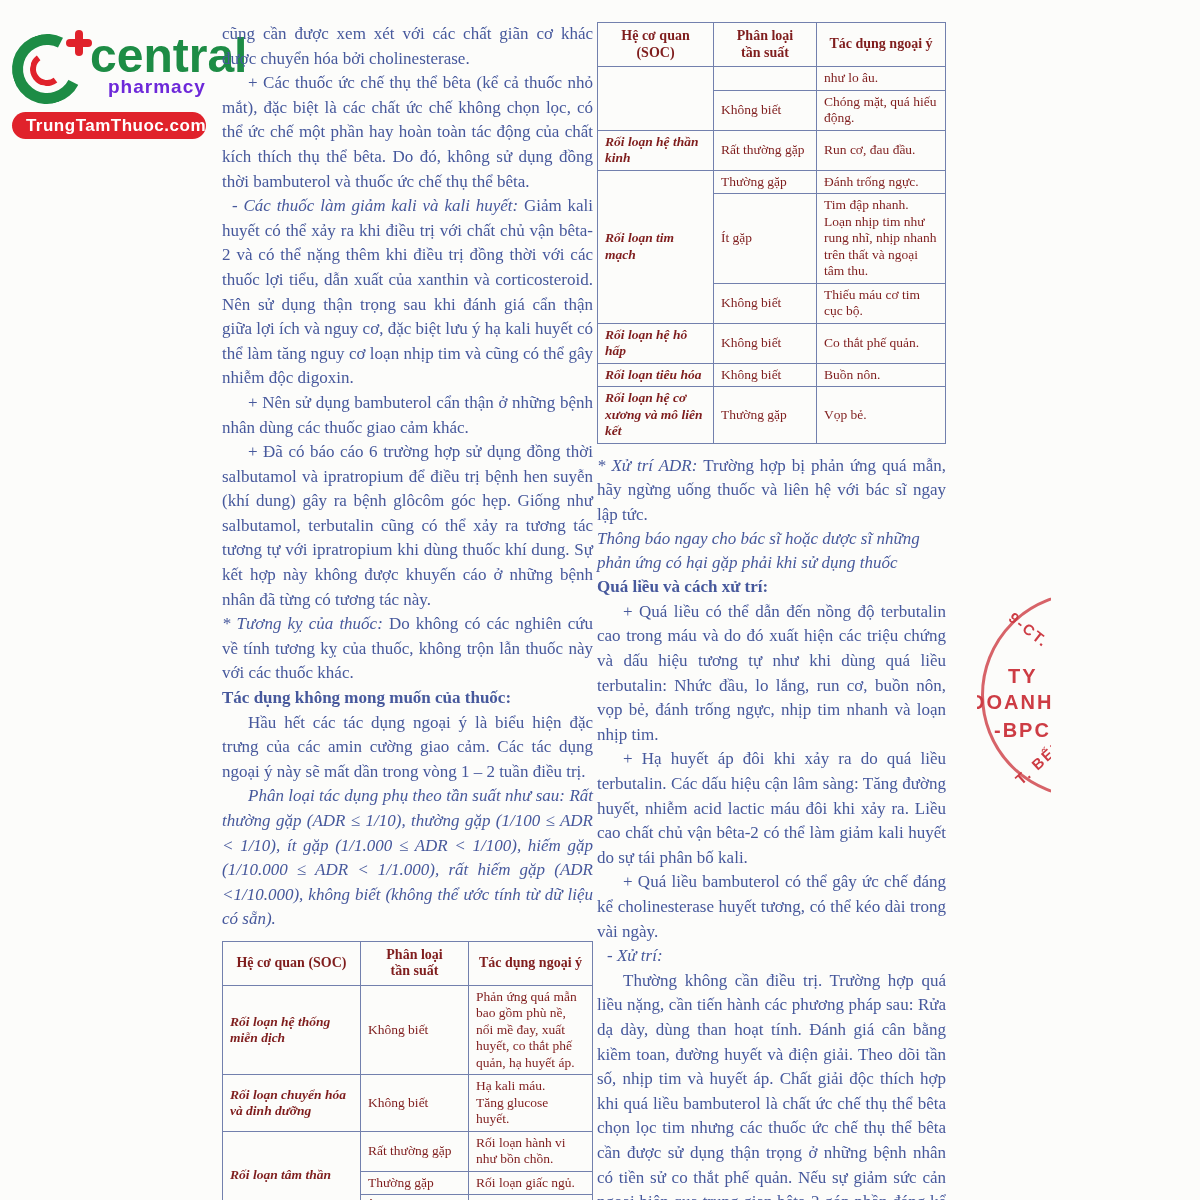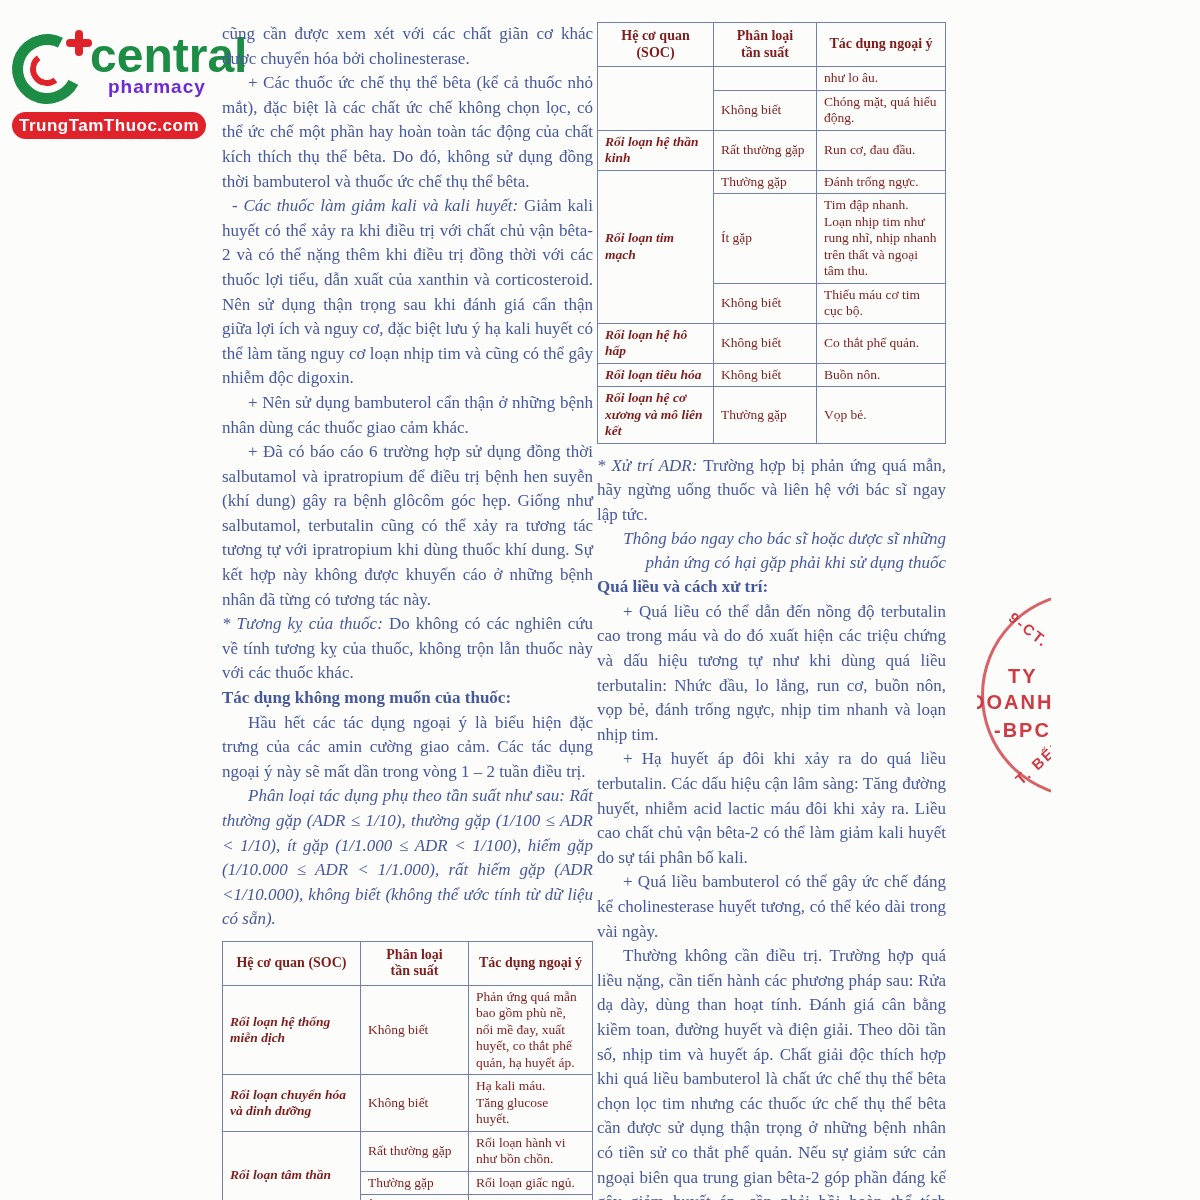--- a/index.html
+++ b/index.html
@@ -10,31 +10,31 @@
   .c-outer{position:absolute;left:2px;top:4px;width:48px;height:48px;border:11px solid #1d8c45;
            border-radius:50%;border-right-color:transparent;transform:rotate(-18deg);}
   .c-inner{position:absolute;left:20px;top:22px;width:22px;height:22px;border:6px solid #e0222b;
            border-radius:50%;border-right-color:transparent;border-top-color:transparent;transform:rotate(8deg);}
   .plus{position:absolute;left:56px;top:0;width:26px;height:26px;}
   .plus:before{content:"";position:absolute;left:9px;top:0;width:8px;height:26px;background:#e0222b;border-radius:4px;}
   .plus:after{content:"";position:absolute;left:0;top:9px;width:26px;height:8px;background:#e0222b;border-radius:4px;}
   .brand-name{position:absolute;left:80px;top:-2px;font-size:48px;font-weight:bold;color:#1d8c45;letter-spacing:0;}
   .brand-sub{position:absolute;left:98px;top:46px;font-size:19px;font-weight:bold;color:#6d28d9;letter-spacing:1px;}
   .site-pill{position:absolute;left:2px;top:82px;width:194px;height:27px;background:#e0222b;border-radius:14px;
-             color:#fff;font-size:17px;font-weight:bold;text-align:center;line-height:27px;letter-spacing:.5px;}
+             color:#fff;font-size:17px;font-weight:bold;text-align:right;line-height:27px;letter-spacing:.5px;}
   
   .doc{color:#46589c;font-size:17px;line-height:24.6px;text-align:justify;}
   .col-left{position:absolute;left:222px;top:22px;width:371px;}
   .col-right{position:absolute;left:597px;top:22px;width:349px;}
   .doc p{margin:0;}
   .ind{text-indent:26px;}
   .ind-sm{text-indent:10px;}
   .it{font-style:italic;}
   .bold-head{font-weight:bold;margin-top:5px;}
-  .center-it{font-style:italic;text-align:right;line-height:24px;margin-top:2px;}
+  .center-it{font-style:italic;text-align:left;line-height:24px;margin-top:2px;}
   
   table.adr{border-collapse:collapse;width:100%;margin-top:9px;color:#7f1d1d;
             font-size:13.5px;line-height:16.5px;text-align:left;}
   table.adr th,table.adr td{border:1px solid #7280ad;padding:3px 7px;vertical-align:middle;}
   table.adr th{font-weight:bold;text-align:center;white-space:pre-line;font-size:14px;padding:5px 4px;}
   td.soc{font-weight:bold;font-style:italic;}
   td.eff{white-space:pre-line;}
   table.adr.tight{margin-top:0;}
   
   .stamp-clip{position:absolute;left:977px;top:588px;width:74px;height:212px;overflow:hidden;}
@@ -176,20 +176,21 @@
           </tr>
         </tbody>
     </table>
 
     <p style="margin-top:10px"><span class="it">* Xử trí ADR: </span><span>Trường hợp bị phản ứng quá mẫn, hãy ngừng uống thuốc và liên hệ với bác sĩ ngay lập tức.</span></p>
     <p class="center-it">Thông báo ngay cho bác sĩ hoặc dược sĩ những phản ứng có hại gặp phải khi sử dụng thuốc</p>
     <p class="bold-head">Quá liều và cách xử trí:</p>
     <p class="ind">+ Quá liều có thể dẫn đến nồng độ terbutalin cao trong máu và do đó xuất hiện các triệu chứng và dấu hiệu tương tự như khi dùng quá liều terbutalin: Nhức đầu, lo lắng, run cơ, buồn nôn, vọp bẻ, đánh trống ngực, nhịp tim nhanh và loạn nhịp tim.</p>
     <p class="ind">+ Hạ huyết áp đôi khi xảy ra do quá liều terbutalin. Các dấu hiệu cận lâm sàng: Tăng đường huyết, nhiễm acid lactic máu đôi khi xảy ra. Liều cao chất chủ vận bêta-2 có thể làm giảm kali huyết do sự tái phân bố kali.</p>
     <p class="ind">+ Quá liều bambuterol có thể gây ức chế đáng kể cholinesterase huyết tương, có thể kéo dài trong vài ngày.</p>
+    <p class="ind-sm it">- Xử trí:</p>
     <p class="ind">Thường không cần điều trị. Trường hợp quá liều nặng, cần tiến hành các phương pháp sau: Rửa dạ dày, dùng than hoạt tính. Đánh giá cân bằng kiềm toan, đường huyết và điện giải. Theo dõi tần số, nhịp tim và huyết áp. Chất giải độc thích hợp khi quá liều bambuterol là chất ức chế thụ thể bêta chọn lọc tim nhưng các thuốc ức chế thụ thể bêta cần được sử dụng thận trọng ở những bệnh nhân có tiền sử co thắt phế quản. Nếu sự giảm sức cản ngoại biên qua trung gian bêta-2 góp phần đáng kể gây giảm huyết áp, cần phải bồi hoàn thể tích huyết tương</p>
   </div>
 
   <div class="stamp-clip">
     <div class="stamp-rot">
       <div class="stamp-t arc-top">9-CT.</div>
       <div class="stamp-t s-line1">TY</div>
       <div class="stamp-t s-line2">DOANH</div>
       <div class="stamp-t s-line3">-BPC</div>
       <div class="stamp-t arc-bottom">T. BẾN</div>

